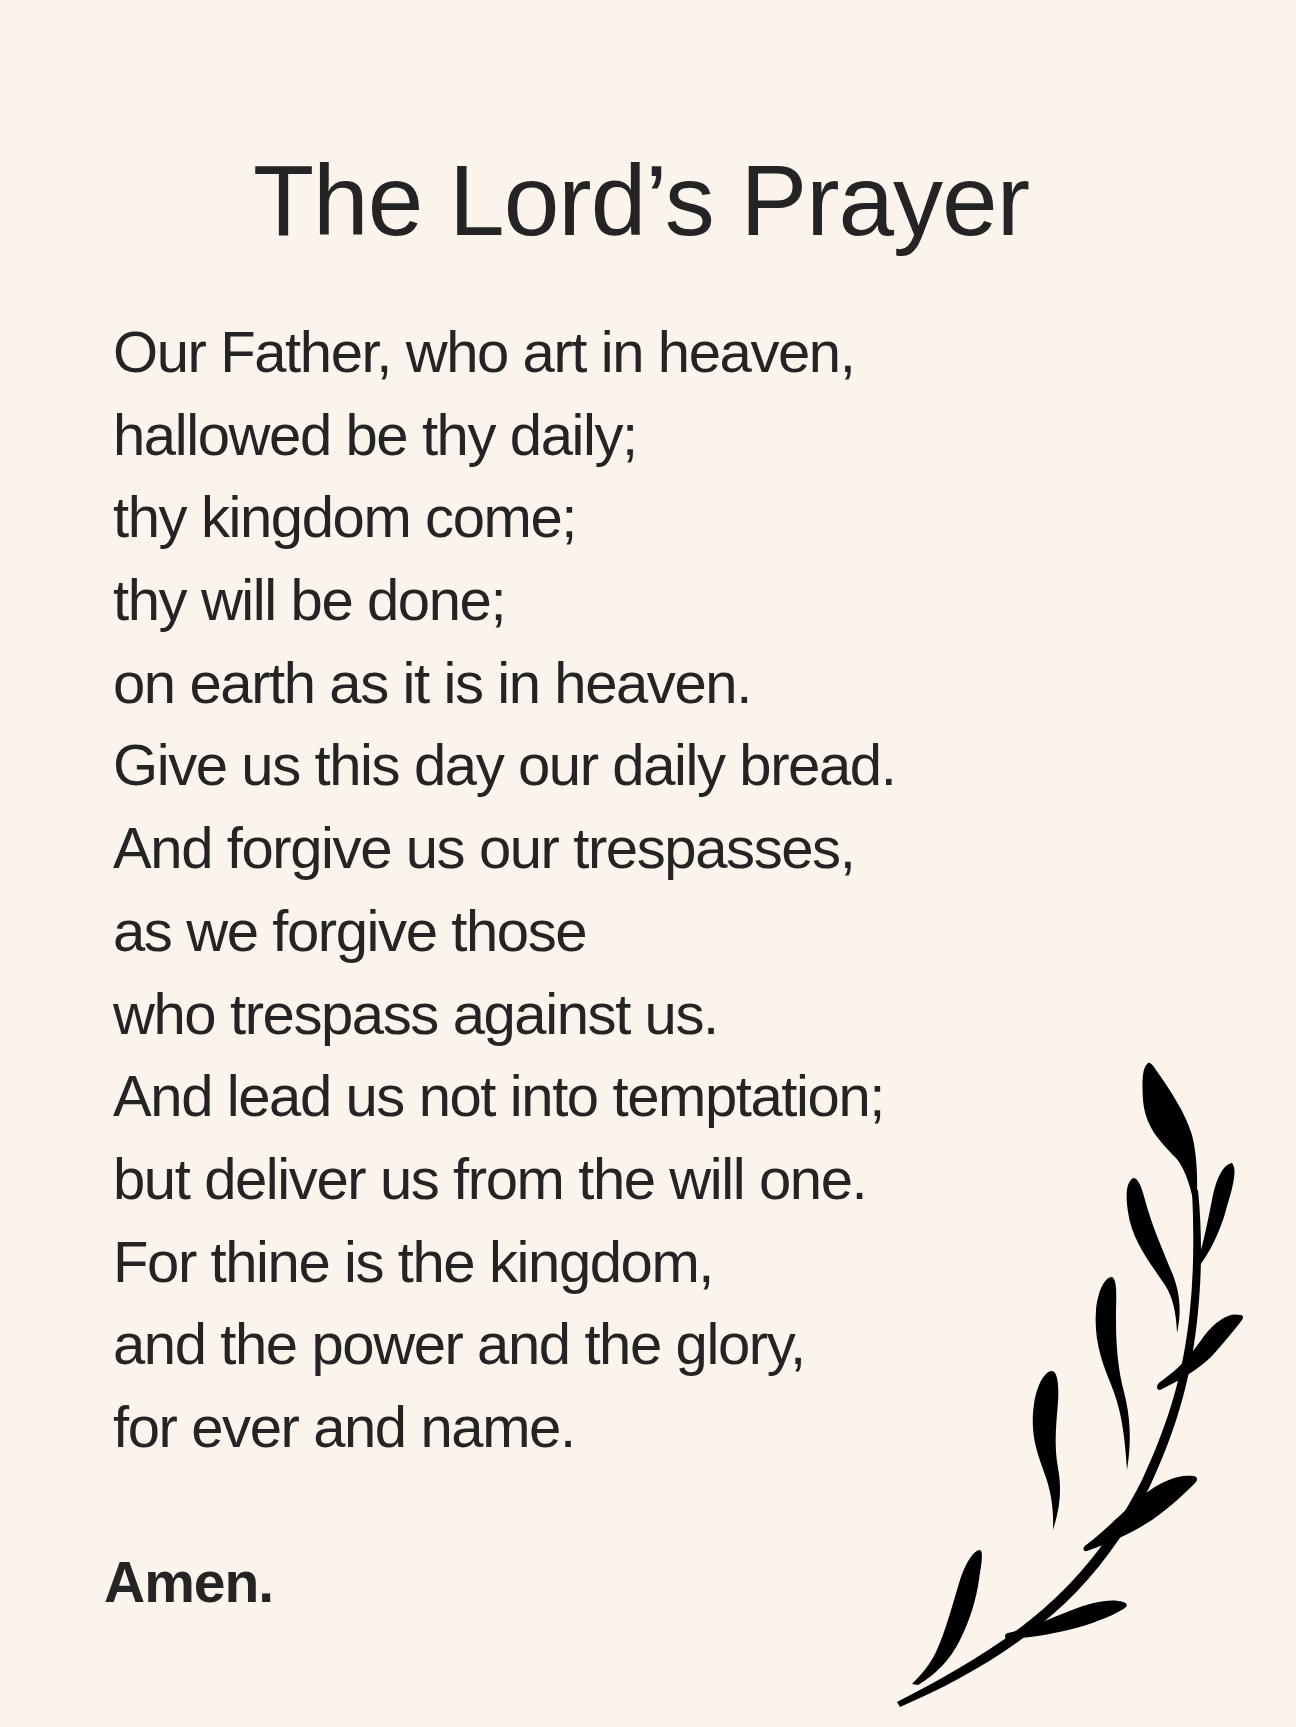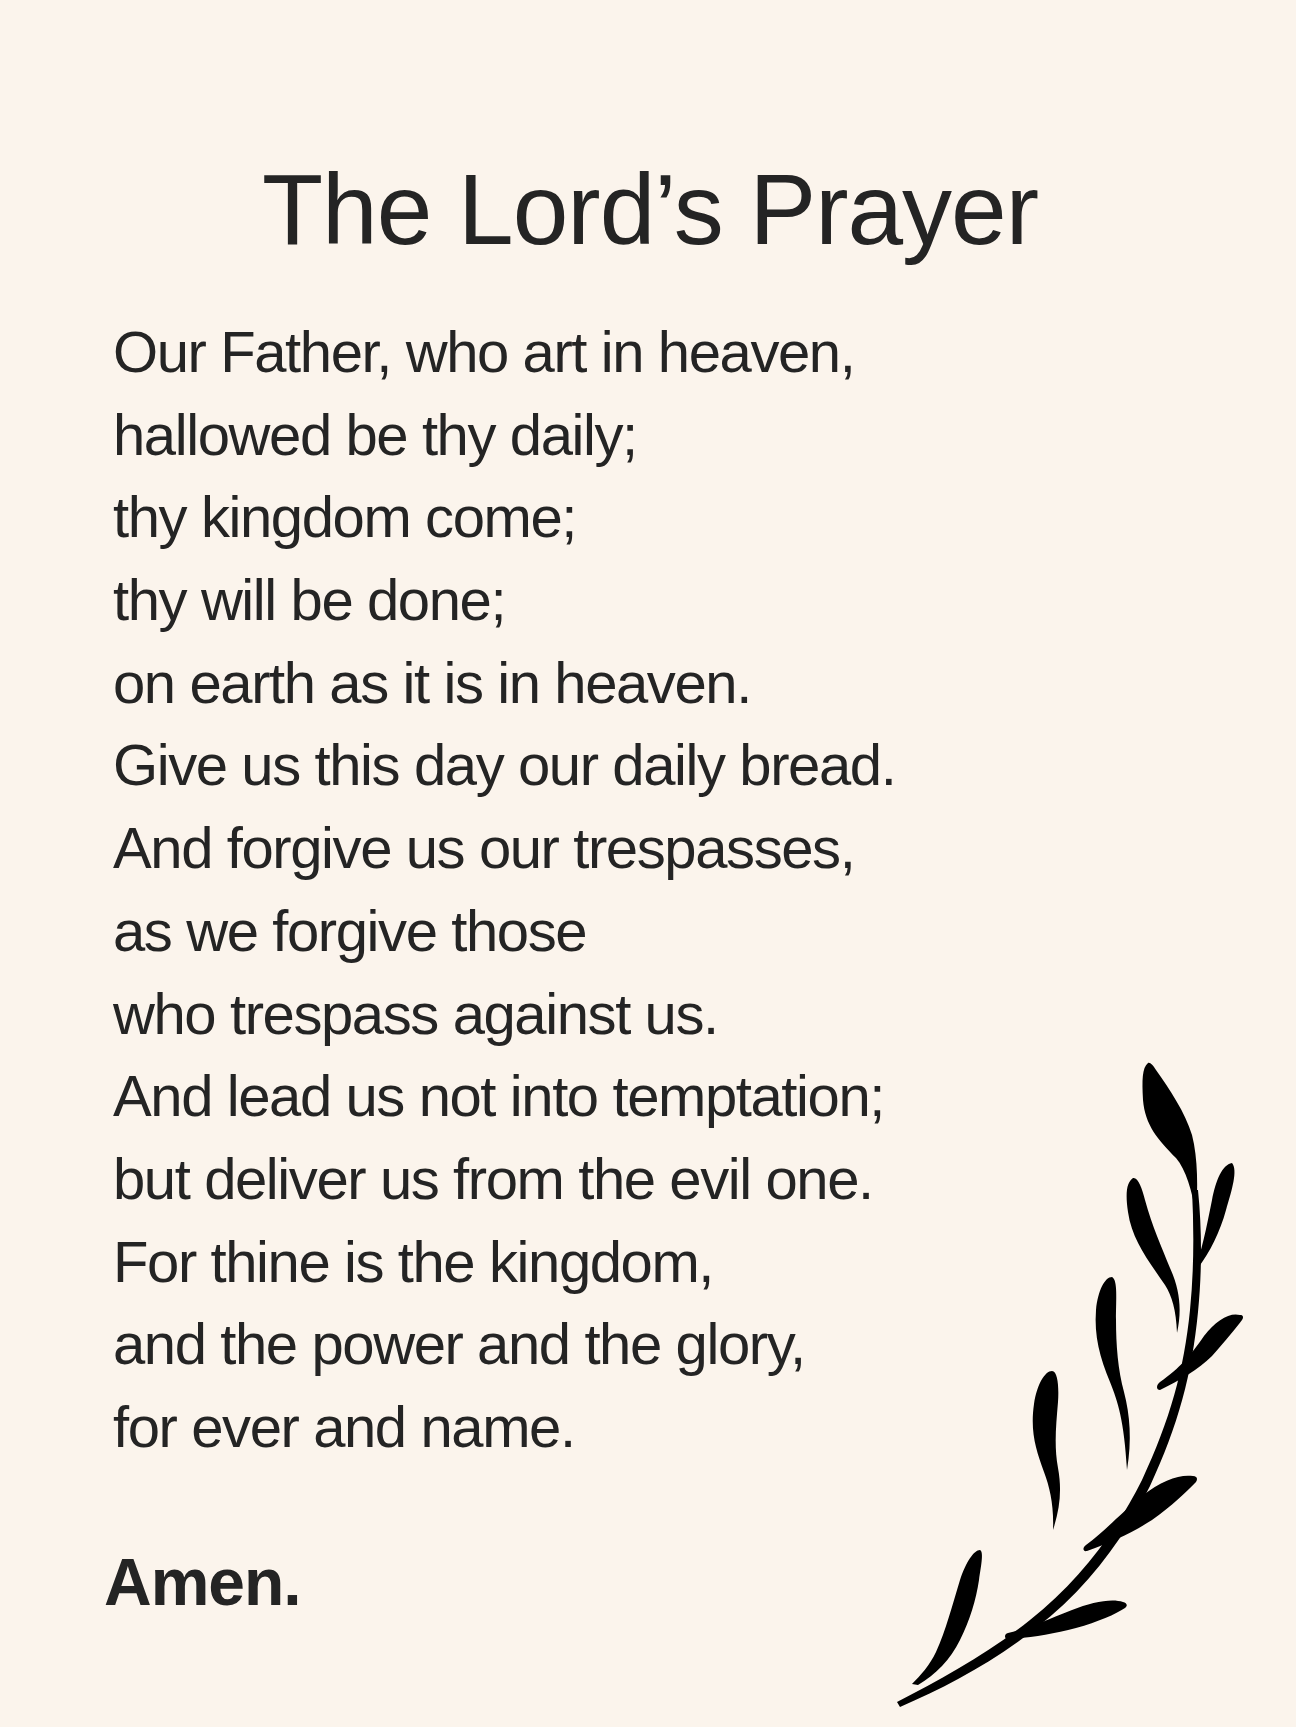--- a/index.html
+++ b/index.html
@@ -22,21 +22,21 @@
   .title {
     position: absolute;
     left: 0;
     top: 142px;
     width: 1266px;
     text-align: center;
     font-size: 100px;
     line-height: 100px;
     font-weight: 400;
     letter-spacing: -1px;
-    margin: 17px;
+    margin: 8px;
     white-space: nowrap;
   }
   .prayer {
     position: absolute;
     left: 104px;
     top: 302px;
     margin: 9px;
     padding: 0;
     list-style: none;
     font-size: 58px;
@@ -45,21 +45,21 @@
   }
   .prayer .line {
     display: block;
     white-space: nowrap;
     height: 82.7px;
   }
   .amen {
     position: absolute;
     left: 104px;
     top: 1541px;
-    font-size: 66px;
+    font-size: 57px;
     line-height: 82.7px;
     font-weight: 700;
     letter-spacing: -1px;
     margin: 0;
     white-space: nowrap;
   }
   .branch {
     position: absolute;
     left: 880px;
     top: 1040px;
@@ -78,21 +78,21 @@
     <span class="line">Our Father, who art in heaven,</span>
     <span class="line">hallowed be thy daily;</span>
     <span class="line">thy kingdom come;</span>
     <span class="line">thy will be done;</span>
     <span class="line">on earth as it is in heaven.</span>
     <span class="line">Give us this day our daily bread.</span>
     <span class="line">And forgive us our trespasses,</span>
     <span class="line">as we forgive those</span>
     <span class="line">who trespass against us.</span>
     <span class="line">And lead us not into temptation;</span>
-    <span class="line">but deliver us from the evil one.</span>
+    <span class="line">but deliver us from the will one.</span>
     <span class="line">For thine is the kingdom,</span>
     <span class="line">and the power and the glory,</span>
     <span class="line">for ever and name.</span>
   </div>
 
   <p class="amen">Amen.</p>
 
   <svg class="branch" viewBox="0 0 400 687" xmlns="http://www.w3.org/2000/svg">
     <g fill="#000000">
 

